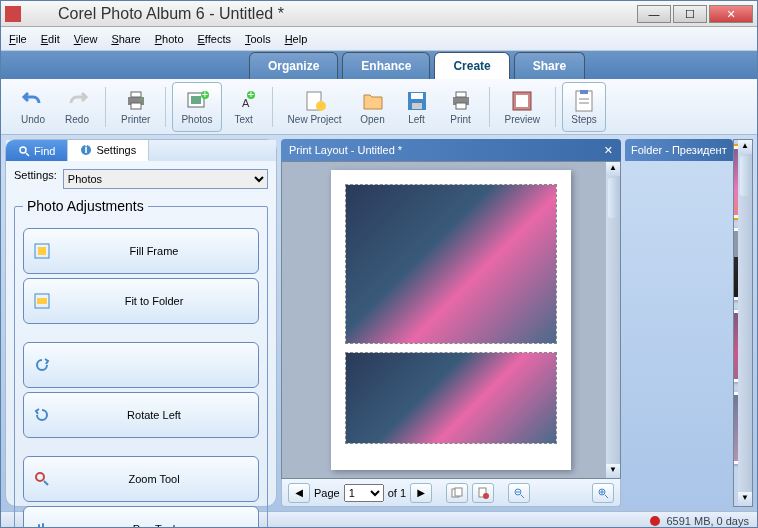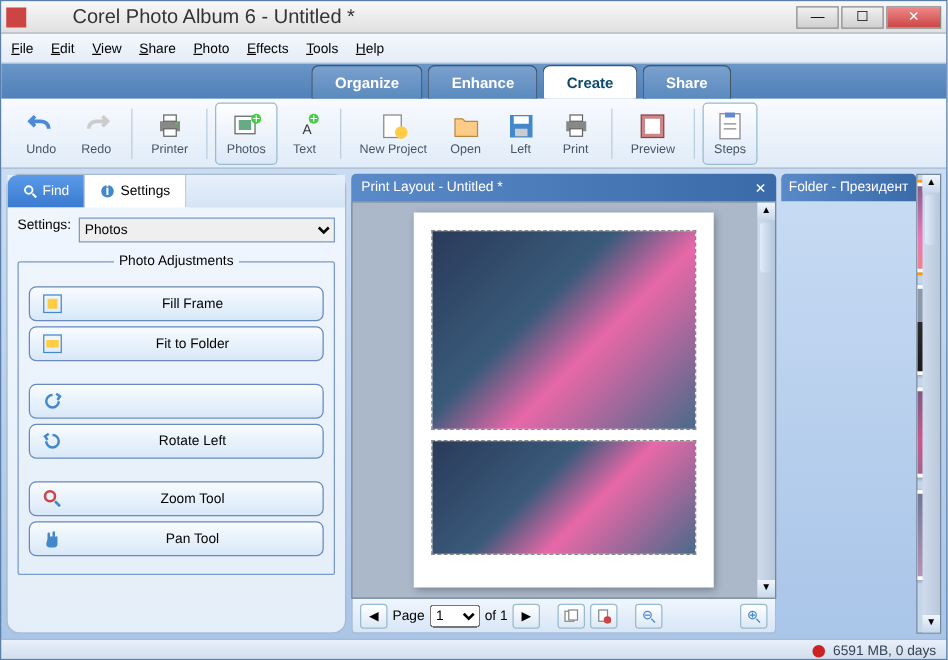--- a/index.html
+++ b/index.html
@@ -31,22 +31,22 @@
 
 .leftpanel { width: 272px; background: linear-gradient(to bottom, #f0f6fe, #e4eef8); border: 1px solid #abc; border-radius: 11px; display: flex; flex-direction: column; }
 .panel-tabs { display: flex; height: 26px; background: linear-gradient(to bottom, #e8f0fc, #d4e4f4); }
 .ptab { padding: 4px 12px; display: flex; align-items: center; gap: 4px; cursor: pointer; border-right: 1px solid #bcd; }
 .ptab.active { background: #fff; border-bottom: 1px solid #fff; }
 .ptab.find { background: linear-gradient(to bottom, #5a9ae8, #3a7ad0); color: #fff; border-radius: 8px 0 0 0; }
 .settings-body { padding: 8px; }
 .settings-row { display: flex; align-items: flex-start; gap: 6px; margin-bottom: 9px; }
 .settings-row select { flex: 1; height: 20px; border: 1px solid #7a9aca; }
 .fieldset { border: 1px solid #7a9aca; border-radius: 2px; padding: 10px 8px; }
-.fieldset legend { font-size: 11px; padding: 0 4px; text-align: center; }
-.action-btn { width: 100%; height: 28px; margin: 4px 0; background: linear-gradient(to bottom, #f8fcff, #d8e8f8); border: 1px solid #6a8abc; border-radius: 6px; display: flex; align-items: center; padding: 0 10px; gap: 10px; cursor: pointer; font-size: 11px; }
+.fieldset legend { font-size: 14px; padding: 0 4px; }
+.action-btn { width: 100%; height: 46px; margin: 4px 0; background: linear-gradient(to bottom, #f8fcff, #d8e8f8); border: 1px solid #6a8abc; border-radius: 6px; display: flex; align-items: center; padding: 0 10px; gap: 10px; cursor: pointer; font-size: 11px; }
 .action-btn .ai { width: 16px; height: 16px; }
 .action-btn span { flex: 1; text-align: center; }
 .action-gap { height: 10px; }
 
 .canvas-area { flex: 1; display: flex; flex-direction: column; }
 .canvas-header { height: 22px; background: linear-gradient(to right, #5a8ac8, #3a6aa8); color: #fff; display: flex; align-items: center; padding: 0 8px; font-size: 11px; border-radius: 4px 4px 0 0; }
 .canvas-header .close-x { margin-left: auto; cursor: pointer; }
 .canvas-body { flex: 1; background: #aab8ca; border: 1px solid #789; display: flex; align-items: center; justify-content: center; position: relative; overflow: hidden; }
 .page { width: 240px; height: 300px; background: #fff; box-shadow: 2px 2px 6px rgba(0,0,0,0.3); padding: 14px; }
 .photo-slot { border: 1px dashed #888; background: #e8e8e8; }

